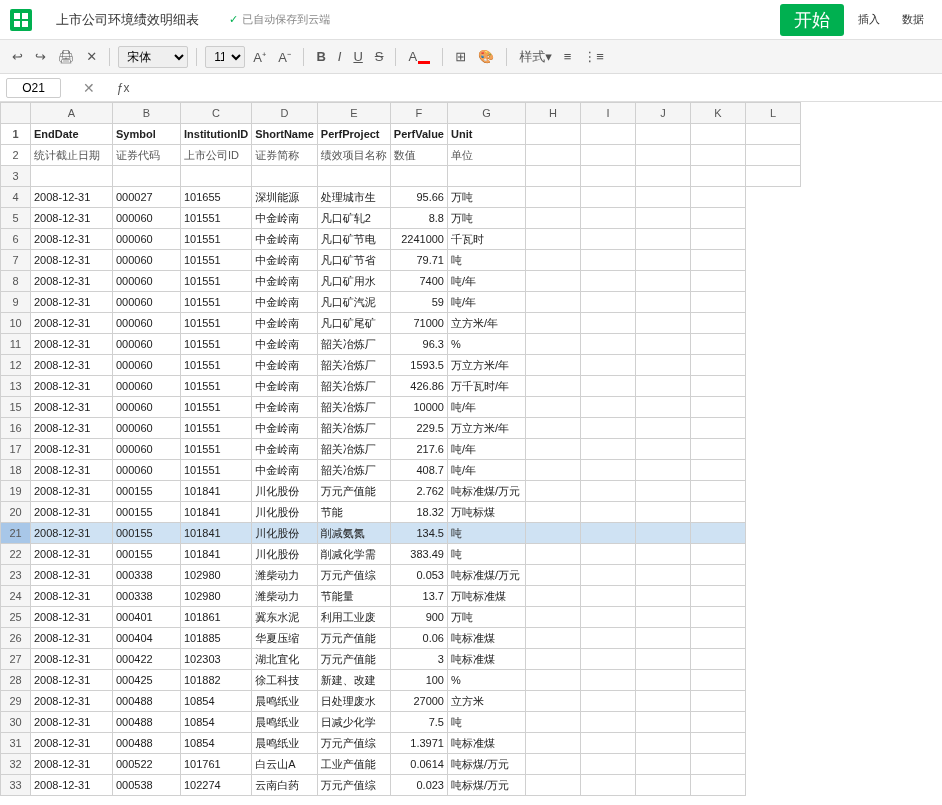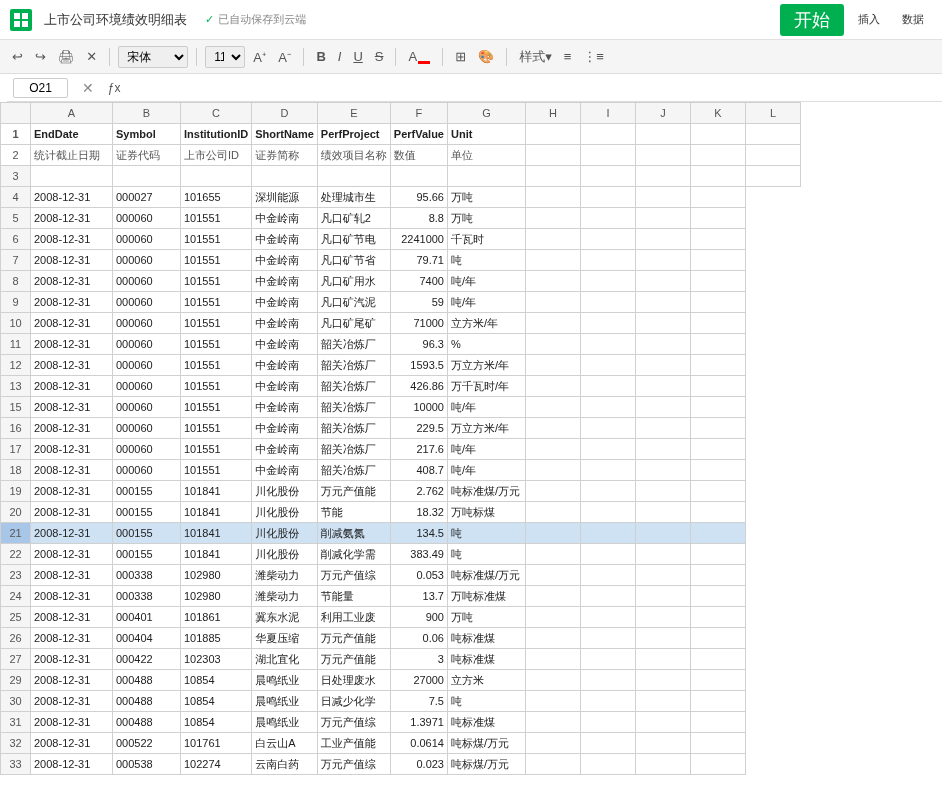--- a/index.html
+++ b/index.html
@@ -2,21 +2,21 @@
 <html><head>
   <meta charset="utf-8">
   <style>
     * { margin: 0; padding: 0; box-sizing: border-box; }
     body { font-family: 'Microsoft YaHei', Arial, sans-serif; font-size: 12px; background: #fff; overflow: hidden; }
 
     
     .top-bar {
       display: flex; align-items: center; height: 40px;
       background: #fff; border-bottom: 1px solid #e0e0e0;
-      padding: 0 10px; gap: 12px;
+      padding: 0 10px; gap: 24px;
     }
     .logo-icon {
       width: 22px; height: 22px; background: #00b050;
       display: flex; align-items: center; justify-content: center;
       border-radius: 2px; color: white; font-weight: bold; font-size: 11px;
     }
     .doc-title { font-size: 13px; color: #333; font-weight: 500; }
     .cloud-save { font-size: 11px; color: #888; display: flex; align-items: center; gap: 4px; margin-left: 6px; }
     .check-icon { color: #00b050; }
     .top-bar-right { margin-left: auto; display: flex; gap: 6px; align-items: center; }
@@ -42,21 +42,21 @@
       border: 1px solid #ccc; border-radius: 2px; padding: 2px 4px; font-size: 12px; width: 70px;
     }
     .font-size-selector {
       border: 1px solid #ccc; border-radius: 2px; padding: 2px 4px; font-size: 12px; width: 40px;
     }
     .ribbon-sep { width: 1px; height: 18px; background: #ccc; margin: 0 4px; }
 
     
     .cell-bar {
       display: flex; align-items: center; height: 28px;
-      border-bottom: 1px solid #ddd; padding: 0 6px; gap: 12px; background: #fff; margin-left: 7px;
+      border-bottom: 1px solid #ddd; padding: 0 6px; gap: 20px; background: #fff;
     }
     .cell-ref {
       border: 1px solid #ccc; border-radius: 2px; width: 55px;
       padding: 2px 4px; font-size: 12px; text-align: center;
     }
     .cell-bar-sep { font-size: 14px; color: #888; padding: 0 2px; }
     .formula-bar-icon { color: #555; font-size: 12px; }
     .formula-input { flex: 1; border: none; outline: none; font-size: 12px; padding: 2px 4px; }
 
     
@@ -565,20 +565,34 @@
           <td>湖北宜化</td>
           <td>万元产值能</td>
           <td class="num">3</td>
           <td>吨标准煤</td>
           <td></td>
           <td></td>
           <td></td>
           <td></td>
         </tr>
         <tr>
+          <td class="row-num">28</td>
+          <td>2008-12-31</td>
+          <td>000425</td>
+          <td>101882</td>
+          <td>徐工科技</td>
+          <td>新建、改建</td>
+          <td class="num">100</td>
+          <td>%</td>
+          <td></td>
+          <td></td>
+          <td></td>
+          <td></td>
+        </tr>
+        <tr>
           <td class="row-num">29</td>
           <td>2008-12-31</td>
           <td>000488</td>
           <td>10854</td>
           <td>晨鸣纸业</td>
           <td>日处理废水</td>
           <td class="num">27000</td>
           <td>立方米</td>
           <td></td>
           <td></td>

